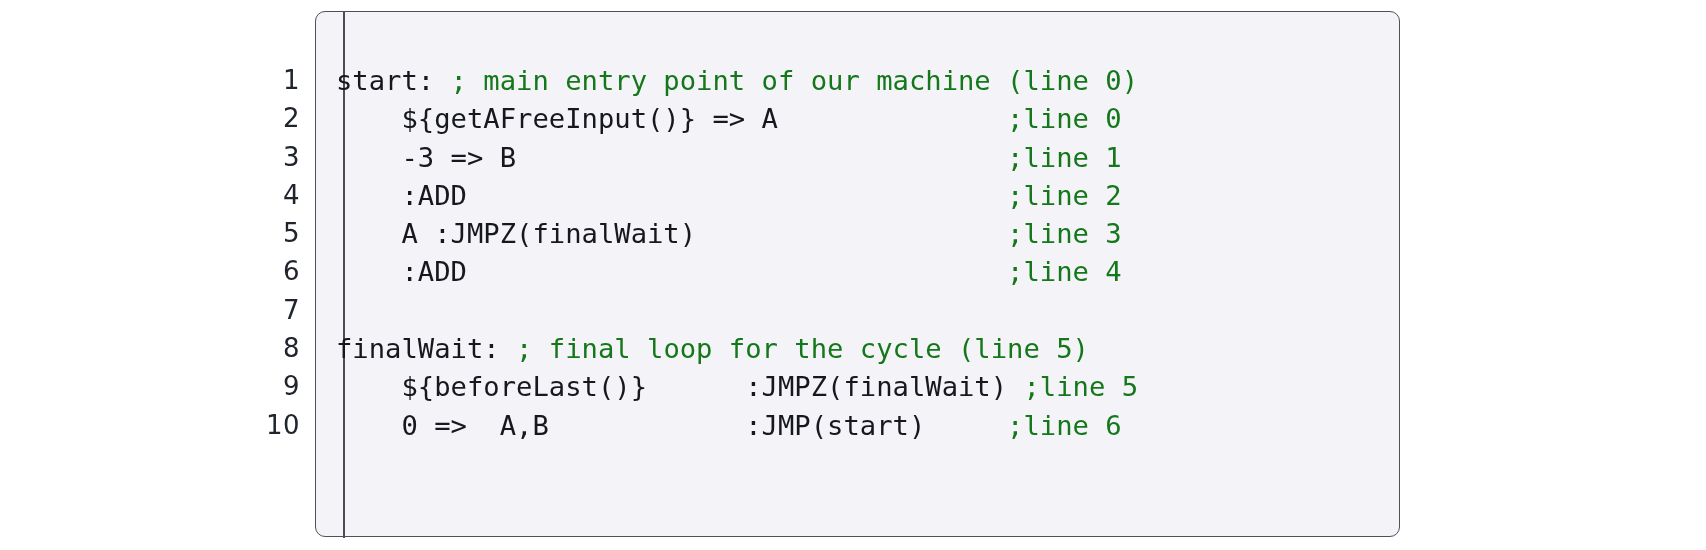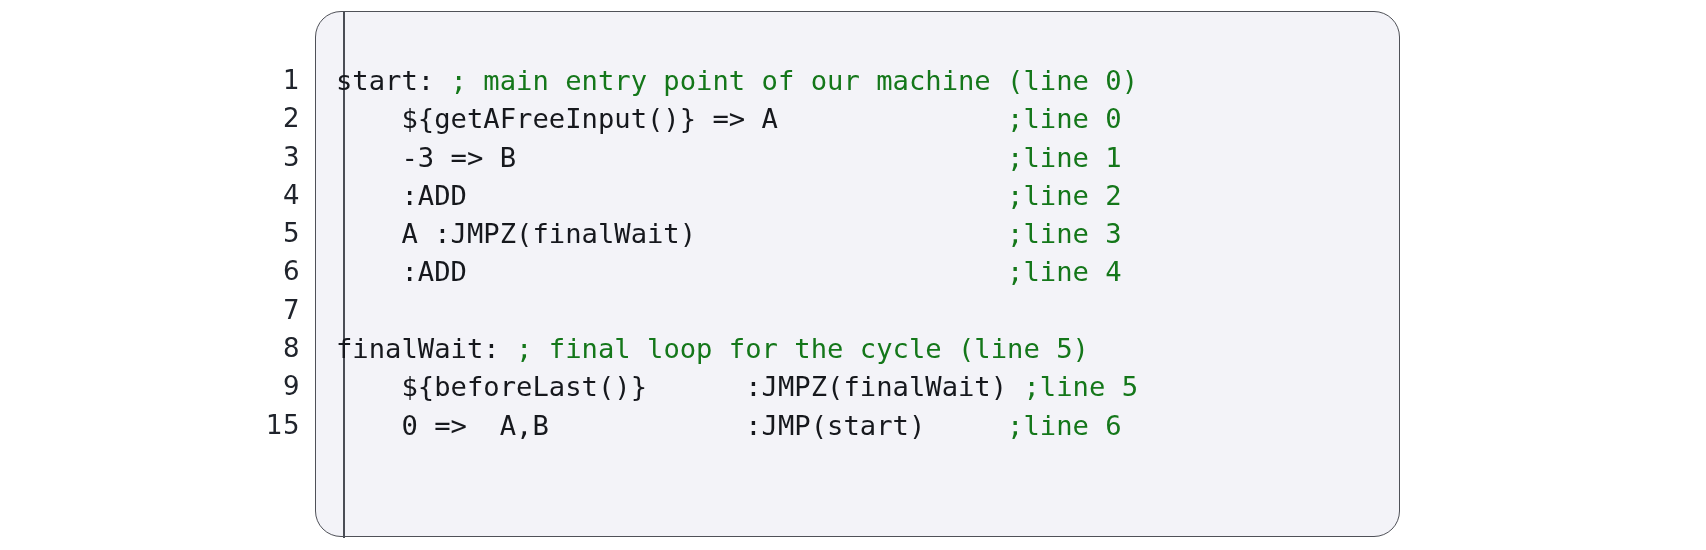--- a/index.html
+++ b/index.html
@@ -42,21 +42,21 @@
   
   #code-card {
     position: absolute;
     left: 315px;
     top: 11px;
     width: 1085px;
     height: 526px;
     box-sizing: border-box;
     background: #f3f3f8;
     border: 1.6px solid #4f5158;
-    border-radius: 26px;
+    border-radius: 10px;
   }
 
   
   #card-rule {
     position: absolute;
     left: 27px;
     top: 0px;
     width: 2.2px;
     height: 526px;
     background: #4a4d55;
@@ -89,21 +89,21 @@
   <div id="gutter">
       <span class="lineno">1</span>
       <span class="lineno">2</span>
       <span class="lineno">3</span>
       <span class="lineno">4</span>
       <span class="lineno">5</span>
       <span class="lineno">6</span>
       <span class="lineno">7</span>
       <span class="lineno">8</span>
       <span class="lineno">9</span>
-      <span class="lineno">15</span>
+      <span class="lineno">10</span>
     </div>
 
   <div id="code-card">
     <div id="card-rule"></div>
     <div id="code-body"><span class="cl"><span class="code">start: </span><span class="cmt">; main entry point of our machine (line 0)</span></span><span class="cl"><span class="code">    ${getAFreeInput()} =&gt; A              </span><span class="cmt">;line 0</span></span><span class="cl"><span class="code">    -3 =&gt; B                              </span><span class="cmt">;line 1</span></span><span class="cl"><span class="code">    :ADD                                 </span><span class="cmt">;line 2</span></span><span class="cl"><span class="code">    A :JMPZ(finalWait)                   </span><span class="cmt">;line 3</span></span><span class="cl"><span class="code">    :ADD                                 </span><span class="cmt">;line 4</span></span><span class="cl">​</span><span class="cl"><span class="code">finalWait: </span><span class="cmt">; final loop for the cycle (line 5)</span></span><span class="cl"><span class="code">    ${beforeLast()}      :JMPZ(finalWait) </span><span class="cmt">;line 5</span></span><span class="cl"><span class="code">    0 =&gt;  A,B            :JMP(start)     </span><span class="cmt">;line 6</span></span></div>
   </div>
 
 </div>
 
 </body></html>

